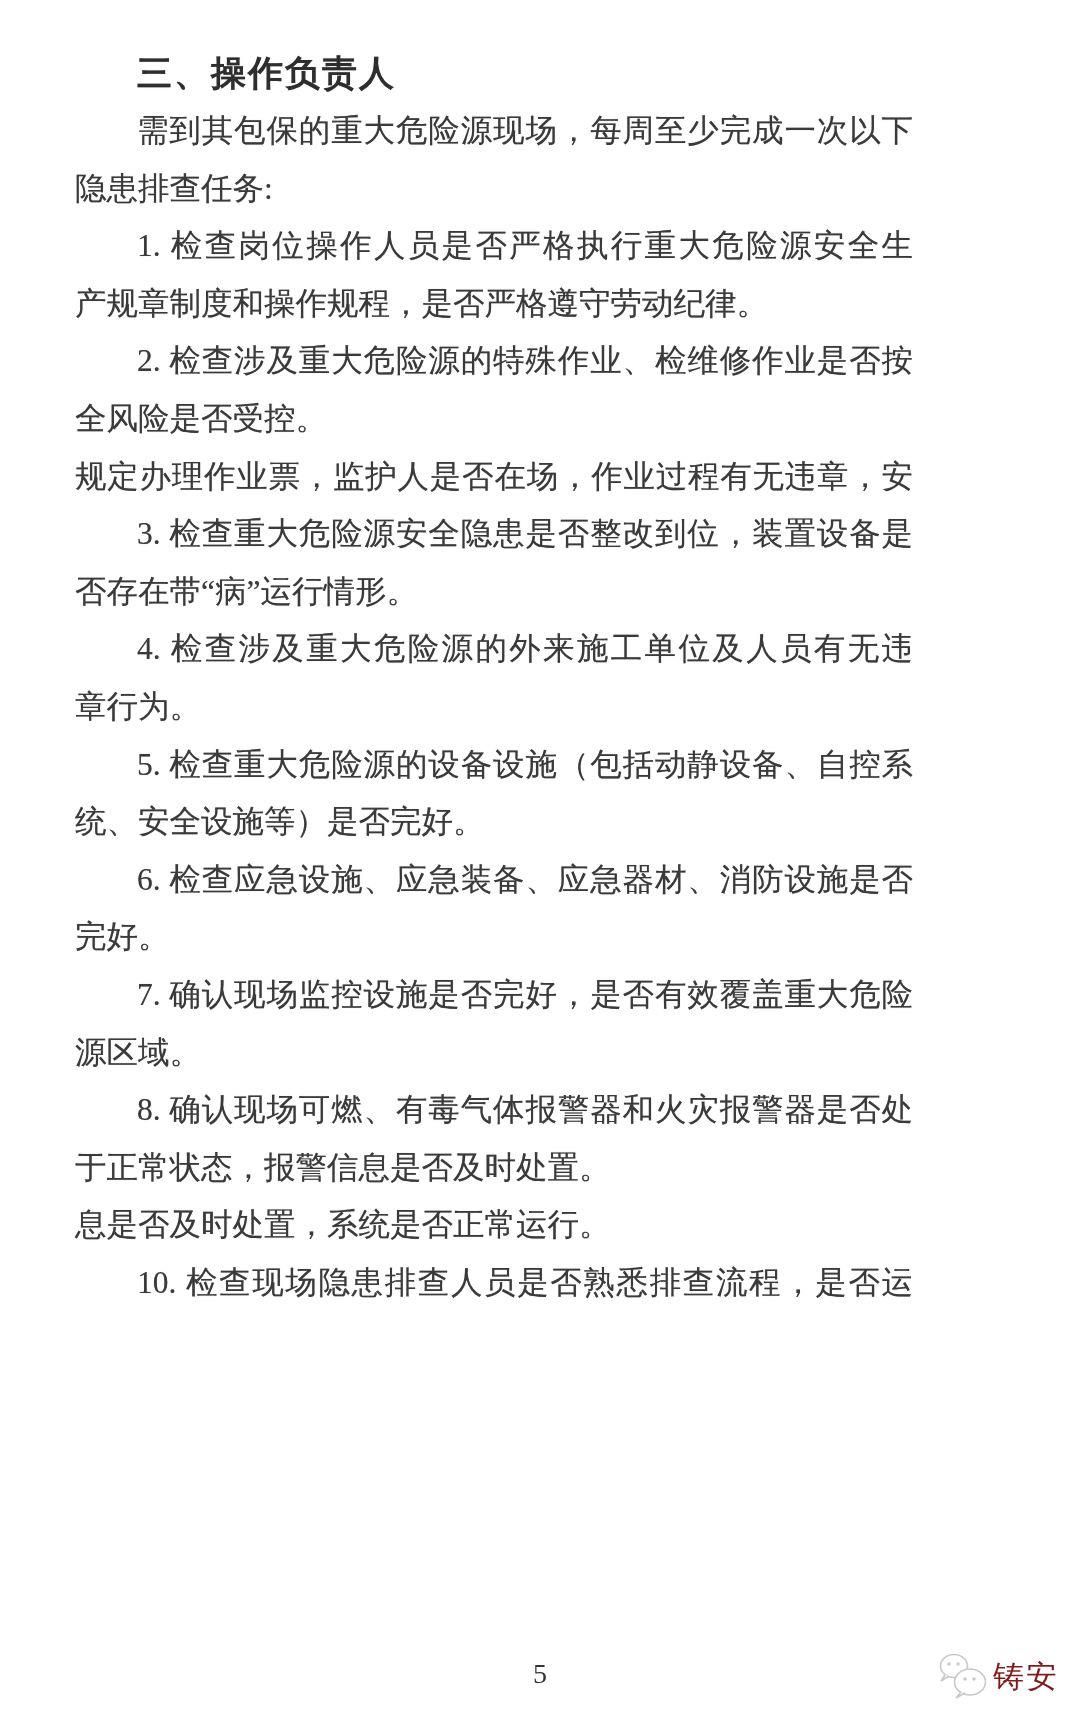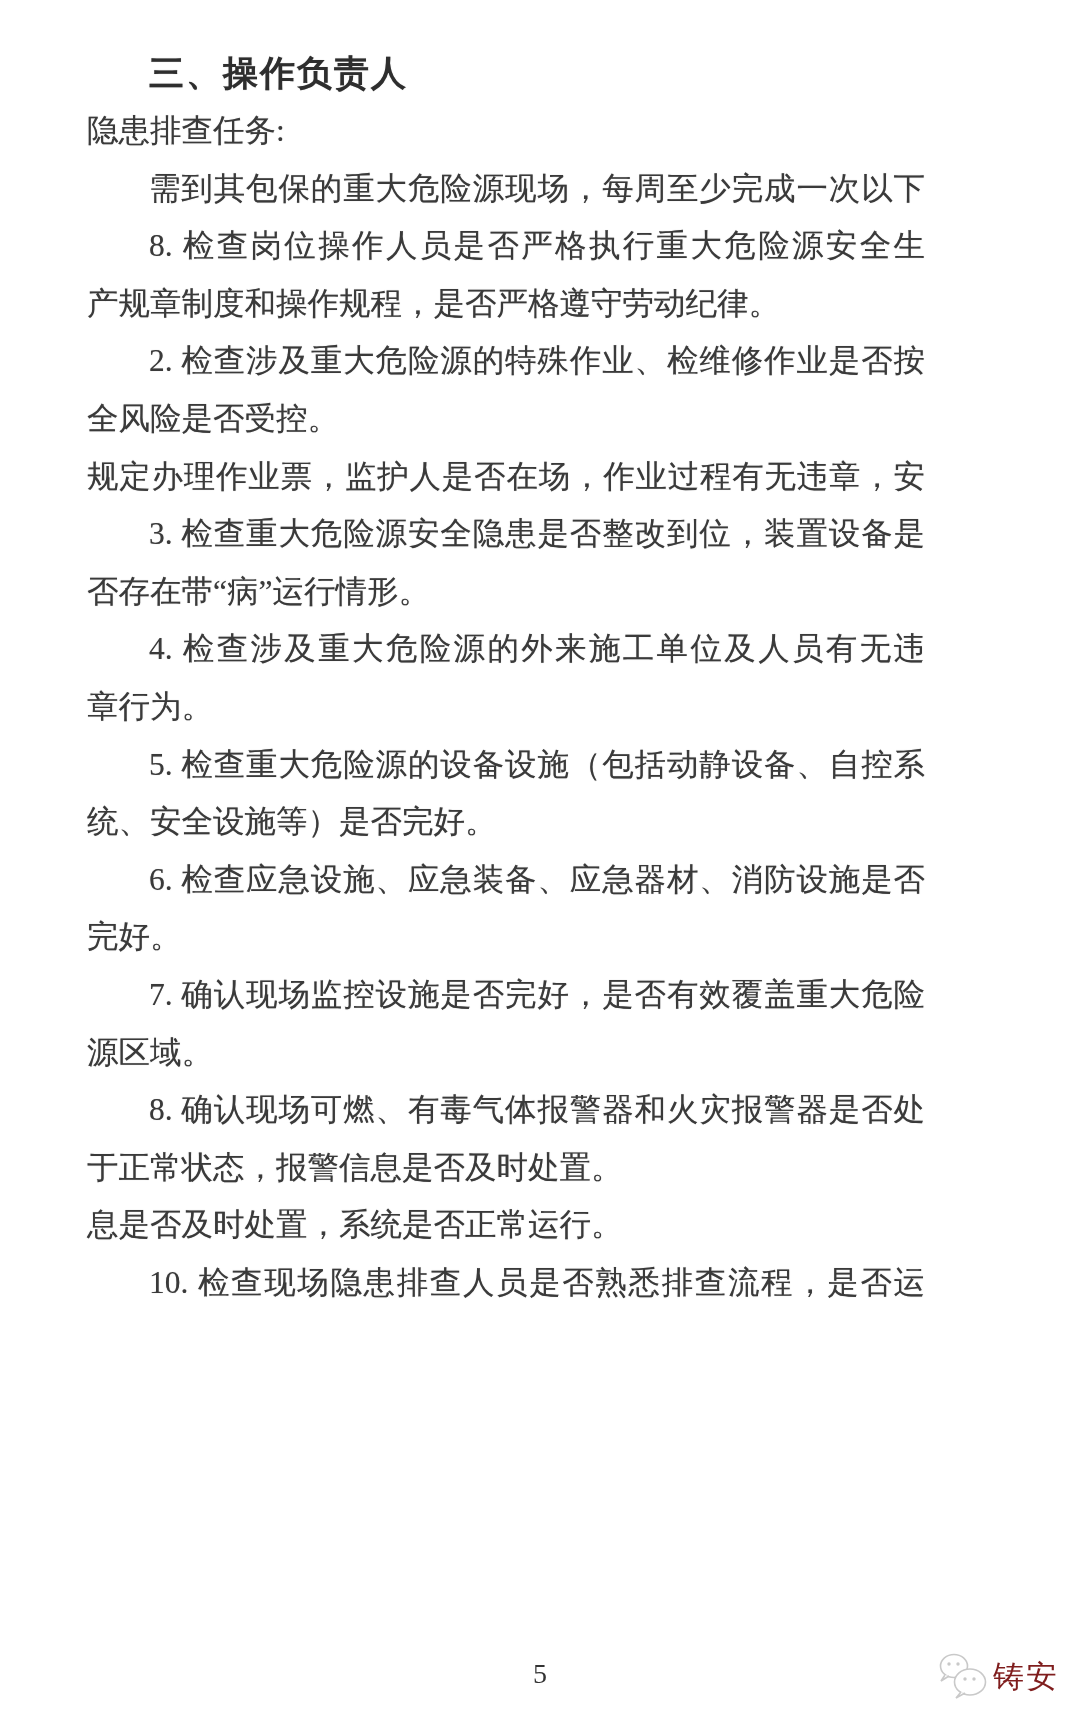--- a/index.html
+++ b/index.html
@@ -9,21 +9,21 @@
   }
   body {
     position: relative;
     width: 1080px;
     height: 1727px;
     overflow: hidden;
     font-family: "Liberation Serif", "DejaVu Serif", serif;
   }
   .doc {
     position: absolute;
-    left: 87px;
+    left: 75px;
     top: 44px;
     width: 838px;
   }
   .heading {
     font-family: "DejaVu Sans", "Liberation Sans", sans-serif;
     font-size: 35px;
     font-weight: 700;
     color: #2e2e2e;
     line-height: 58px;
     height: 58px;
@@ -71,23 +71,23 @@
     letter-spacing: 2px;
     color: #7f1d1d;
   }
 </style>
 </head>
 <body>
 
 <div class="doc">
   <div class="heading">三、操作负责人</div>
   <div id="paragraphs">
+      <div class="line para-start">需到其包保的重大危险源现场，每周至少完成一次以下</div>
       <div class="line para-end">隐患排查任务:</div>
-      <div class="line para-start">需到其包保的重大危险源现场，每周至少完成一次以下</div>
-      <div class="line para-start">8. 检查岗位操作人员是否严格执行重大危险源安全生</div>
+      <div class="line para-start">1. 检查岗位操作人员是否严格执行重大危险源安全生</div>
       <div class="line para-end">产规章制度和操作规程，是否严格遵守劳动纪律。</div>
       <div class="line para-start">2. 检查涉及重大危险源的特殊作业、检维修作业是否按</div>
       <div class="line para-end">全风险是否受控。</div>
       <div class="line">规定办理作业票，监护人是否在场，作业过程有无违章，安</div>
       <div class="line para-start">3. 检查重大危险源安全隐患是否整改到位，装置设备是</div>
       <div class="line para-end">否存在带“病”运行情形。</div>
       <div class="line para-start">4. 检查涉及重大危险源的外来施工单位及人员有无违</div>
       <div class="line para-end">章行为。</div>
       <div class="line para-start">5. 检查重大危险源的设备设施（包括动静设备、自控系</div>
       <div class="line para-end">统、安全设施等）是否完好。</div>

